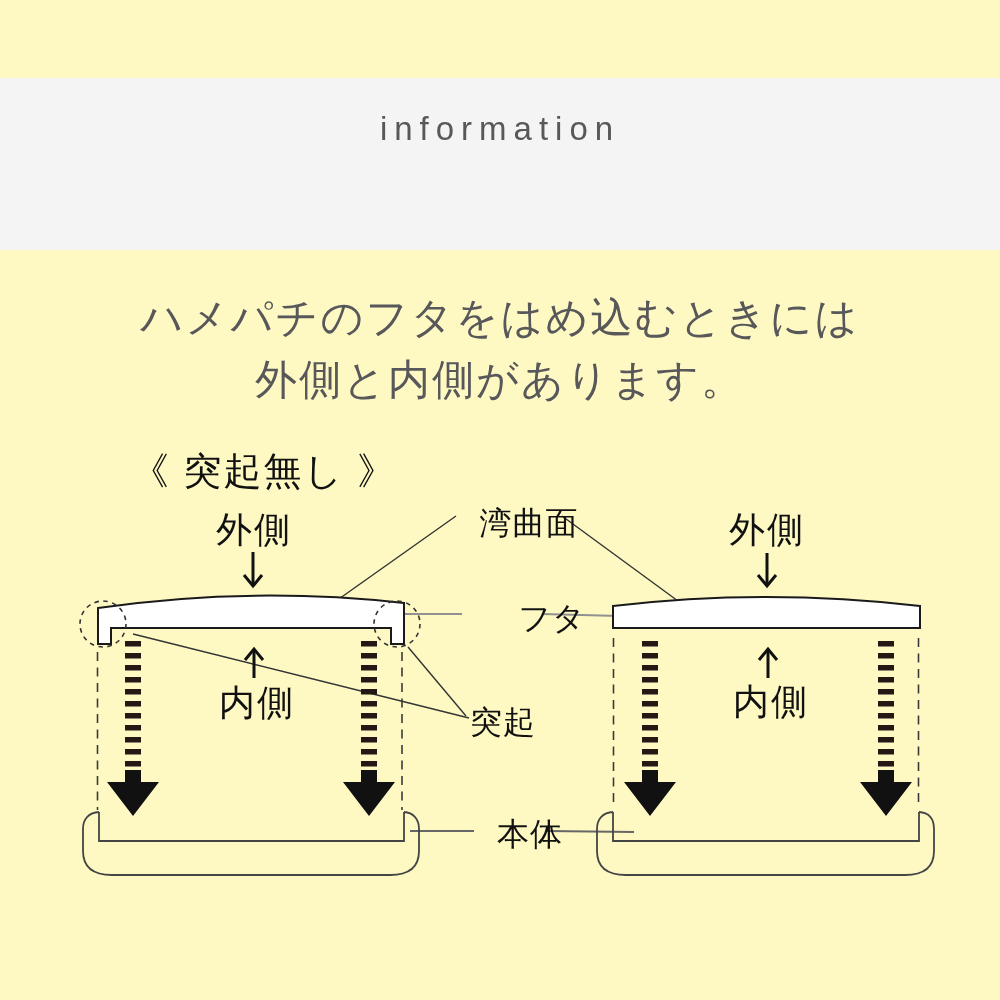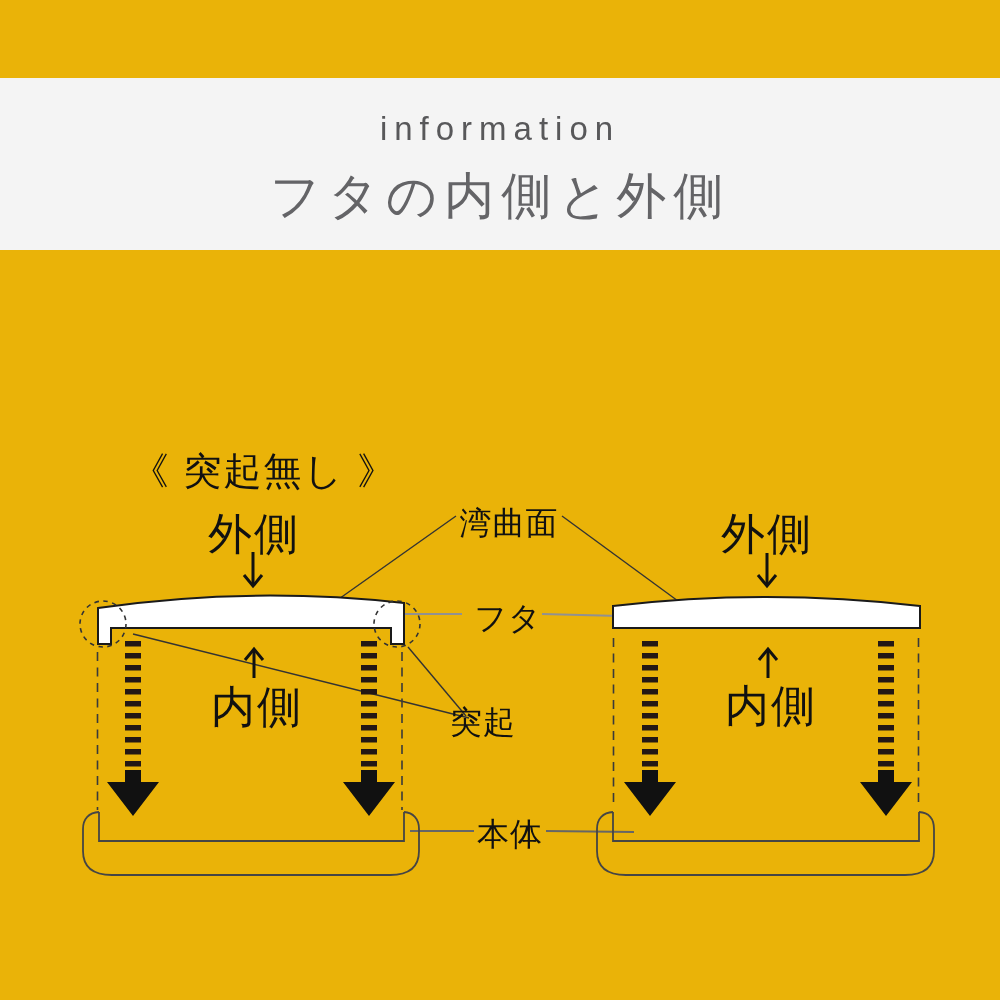--- a/index.html
+++ b/index.html
@@ -3,21 +3,21 @@
 <meta charset="utf-8">
 <style>
   :root{
     --band_bg:#f4f4f4; --muted_text:#58585a; --title_text:#646467;
     --line:#1a1a1a; --thin_line:#333333; --body_line:#454545;
     --arrow_dash:#231815; --arrow_head:#111111; --leader_gray:#919191;
     --label_text:#111111;
   }
   html,body{margin:0;padding:0;}
   body{background:#ffffff;font-family:"Liberation Sans","DejaVu Sans",sans-serif;}
-  .page{position:relative;width:1000px;height:1000px;background:#eab308;overflow:hidden;}
+  .page{position:relative;width:1000px;height:1000px;background:#fef9c3;overflow:hidden;}
 
   .band{position:absolute;left:0;top:78px;width:1000px;height:172px;background:var(--band_bg);}
   .eyebrow{position:absolute;left:50%;top:110px;transform:translateX(-50%);
     font-size:33px;letter-spacing:7px;color:var(--muted_text);white-space:nowrap;}
   .page-title{position:absolute;left:50%;top:163px;transform:translateX(-50%);
     font-size:50px;letter-spacing:7px;color:var(--title_text);white-space:nowrap;font-weight:500;}
 
   .intro{position:absolute;left:50%;transform:translateX(-50%);
     font-size:42px;letter-spacing:2px;color:var(--muted_text);white-space:nowrap;}
   .intro.l1{top:290px;}
@@ -31,33 +31,34 @@
   .dash-circle{stroke:#333333;stroke-width:1.6;stroke-dasharray:4.5 4.5;fill:none;}
   .snap-bar{stroke:var(--arrow_dash);stroke-width:16;stroke-dasharray:5.5 6.5;fill:none;}
   .snap-head{fill:var(--arrow_head);stroke:none;}
   .leader{stroke:var(--thin_line);stroke-width:1.4;fill:none;}
   .leader-gray{stroke:var(--leader_gray);stroke-width:2.2;fill:none;}
   .leader-mid{stroke:#666666;stroke-width:1.8;fill:none;}
   .thin-arrow{stroke:var(--label_text);stroke-width:3;fill:none;stroke-linecap:butt;}
 
   .lbl{position:absolute;color:var(--label_text);white-space:nowrap;line-height:1;}
   .dg-title{font-size:38px;letter-spacing:2px;transform:translateX(-50%);font-weight:500;}
-  .side-lbl{font-size:44px;letter-spacing:2px;transform:translateX(-50%);font-weight:500;}
-  .part-lbl{font-size:32px;letter-spacing:1px;transform:translateX(-50%);font-weight:500;}
+  .side-lbl{font-size:36px;letter-spacing:2px;transform:translateX(-50%);font-weight:500;}
+  .part-lbl{font-size:32px;letter-spacing:1px;transform:translateX(-50%);font-weight:500;margin-left:20px;}
   .footnote{font-size:30px;letter-spacing:0.5px;font-weight:500;}
 </style>
 </head>
 <body>
 
 <div class="page">
 
   <div class="band"></div>
   <div class="eyebrow">information</div>
-  <div class="page-title">フタの内側と外側</div>
 
+  <div class="intro l1">ハメパチのフタをはめ込むときには</div>
+  <div class="intro l2">外側と内側があります。</div>
 
   <svg class="diagram" width="1000" height="480" viewBox="0 430 1000 480" xmlns="http://www.w3.org/2000/svg">
 
     <line class="leader" x1="336" y1="601" x2="456" y2="516"></line>
     <line class="leader" x1="562" y1="516" x2="678" y2="601"></line>
     <line class="leader-gray" x1="404" y1="614" x2="462" y2="614"></line>
     <line class="leader-gray" x1="542" y1="614" x2="620" y2="616"></line>
     <line class="leader" x1="133" y1="634" x2="469" y2="718"></line>
     <line class="leader" x1="408" y1="647" x2="466" y2="716"></line>
     <line class="leader-mid" x1="410" y1="831" x2="474" y2="831"></line>
@@ -117,17 +118,17 @@
   </svg>
 
   <div class="lbl dg-title" style="left:264px;top:452px;">《 突起無し 》</div>
 
   <div class="lbl side-lbl" style="left:254px;top:512px;">外側</div>
   <div class="lbl side-lbl" style="left:257px;top:685px;">内側</div>
   <div class="lbl side-lbl" style="left:767px;top:512px;">外側</div>
   <div class="lbl side-lbl" style="left:771px;top:684px;">内側</div>
 
   <div class="lbl part-lbl" style="left:509px;top:507px;">湾曲面</div>
-  <div class="lbl part-lbl" style="left:508px;top:602px;">フタ</div>
+  <div class="lbl part-lbl" style="left:532px;top:602px;">フタ</div>
   <div class="lbl part-lbl" style="left:483px;top:706px;">突起</div>
   <div class="lbl part-lbl" style="left:510px;top:818px;text-align:center;">本体</div>
 
 </div>
 
 </body></html>

